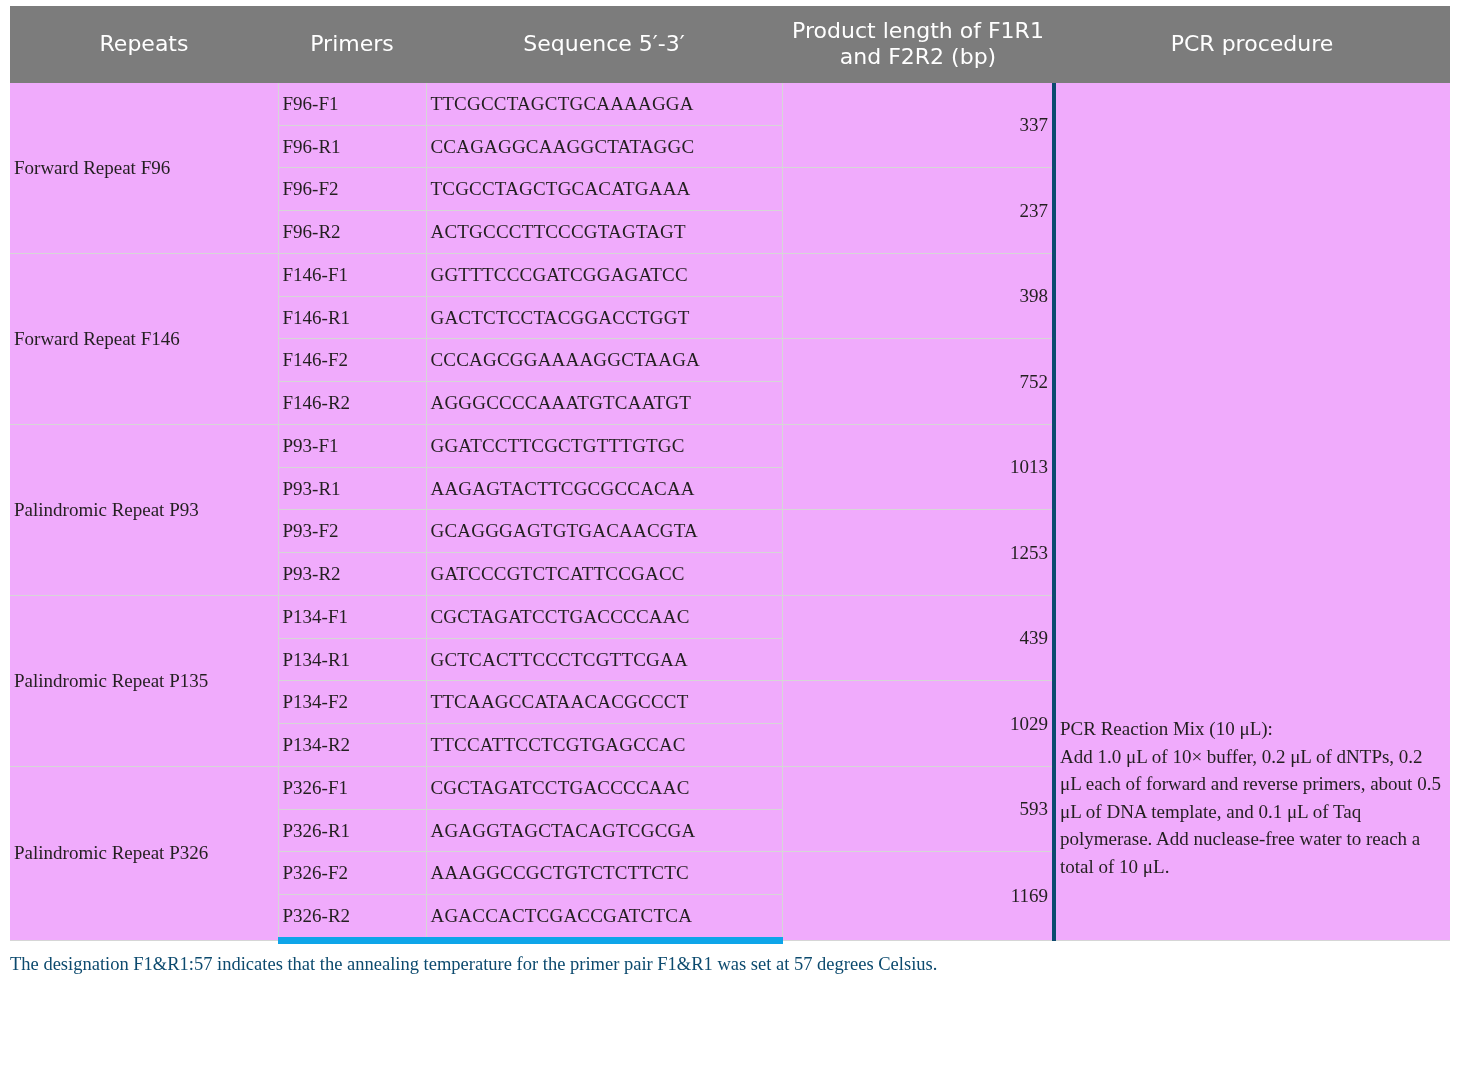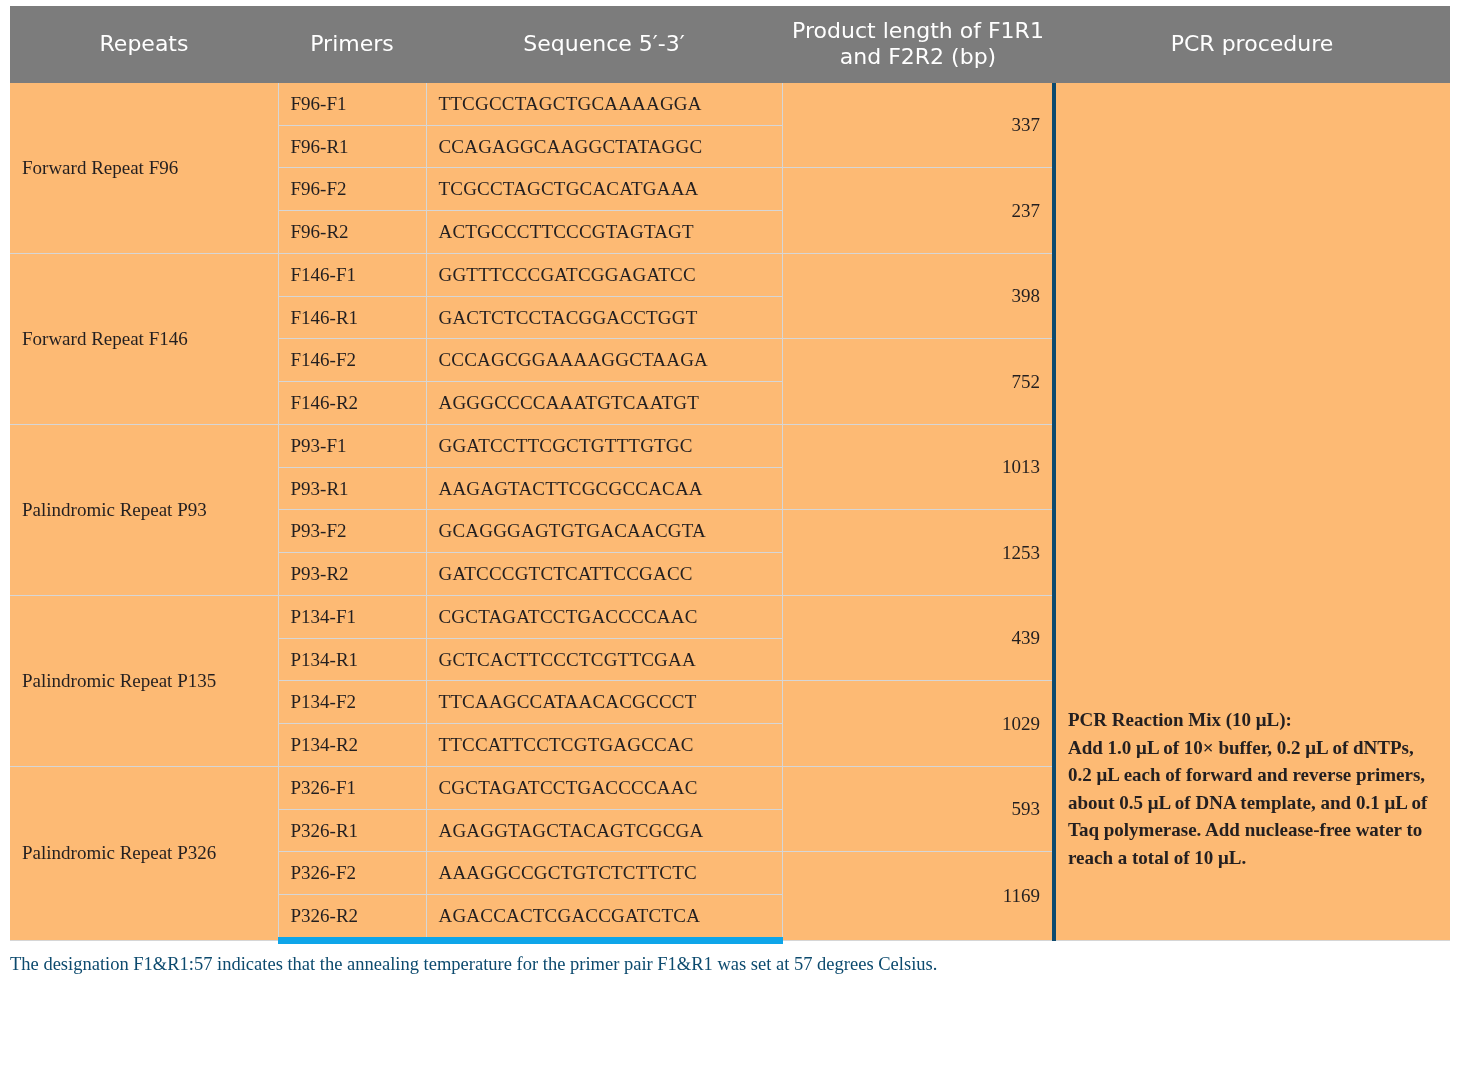--- a/index.html
+++ b/index.html
@@ -35,24 +35,24 @@
     font-size: 22px;
     line-height: 1.2;
     padding: 12px 8px;
     text-align: center;
     vertical-align: middle;
     border: none;
   }
   table.primer-table td {
     font-size: 19px;
     line-height: 1.25;
-    padding: 9px 12px;
+    padding: 9px 4px;
     vertical-align: middle;
     border-bottom: 1px solid #d6d6d6;
-    background: #fdba74;
+    background: #f0abfc;
   }
   td.repeat-cell {
     border-right: 1px solid #d6d6d6;
     border-bottom: 1px solid #8f8f8f;
     text-align: left;
     padding-left: 14px;
   }
   td.primer-cell {
     border-right: 1px solid #d6d6d6;
     text-align: left;
@@ -85,24 +85,23 @@
   .proc-inner {
     position: relative;
     height: 100%;
   }
   .proc-block {
     font-size: 19px;
     line-height: 1.45;
   }
   .proc-block.mix {
     position: absolute;
-    top: 195px;
+    top: 204px;
     left: 0;
     right: 0;
-    font-weight: bold;
   }
   .proc-block.program {
     position: absolute;
     top: 578px;
     left: 0;
     right: 0;
   }
   .footnote {
     width: 1440px;
     margin: 8px auto 0 auto;

